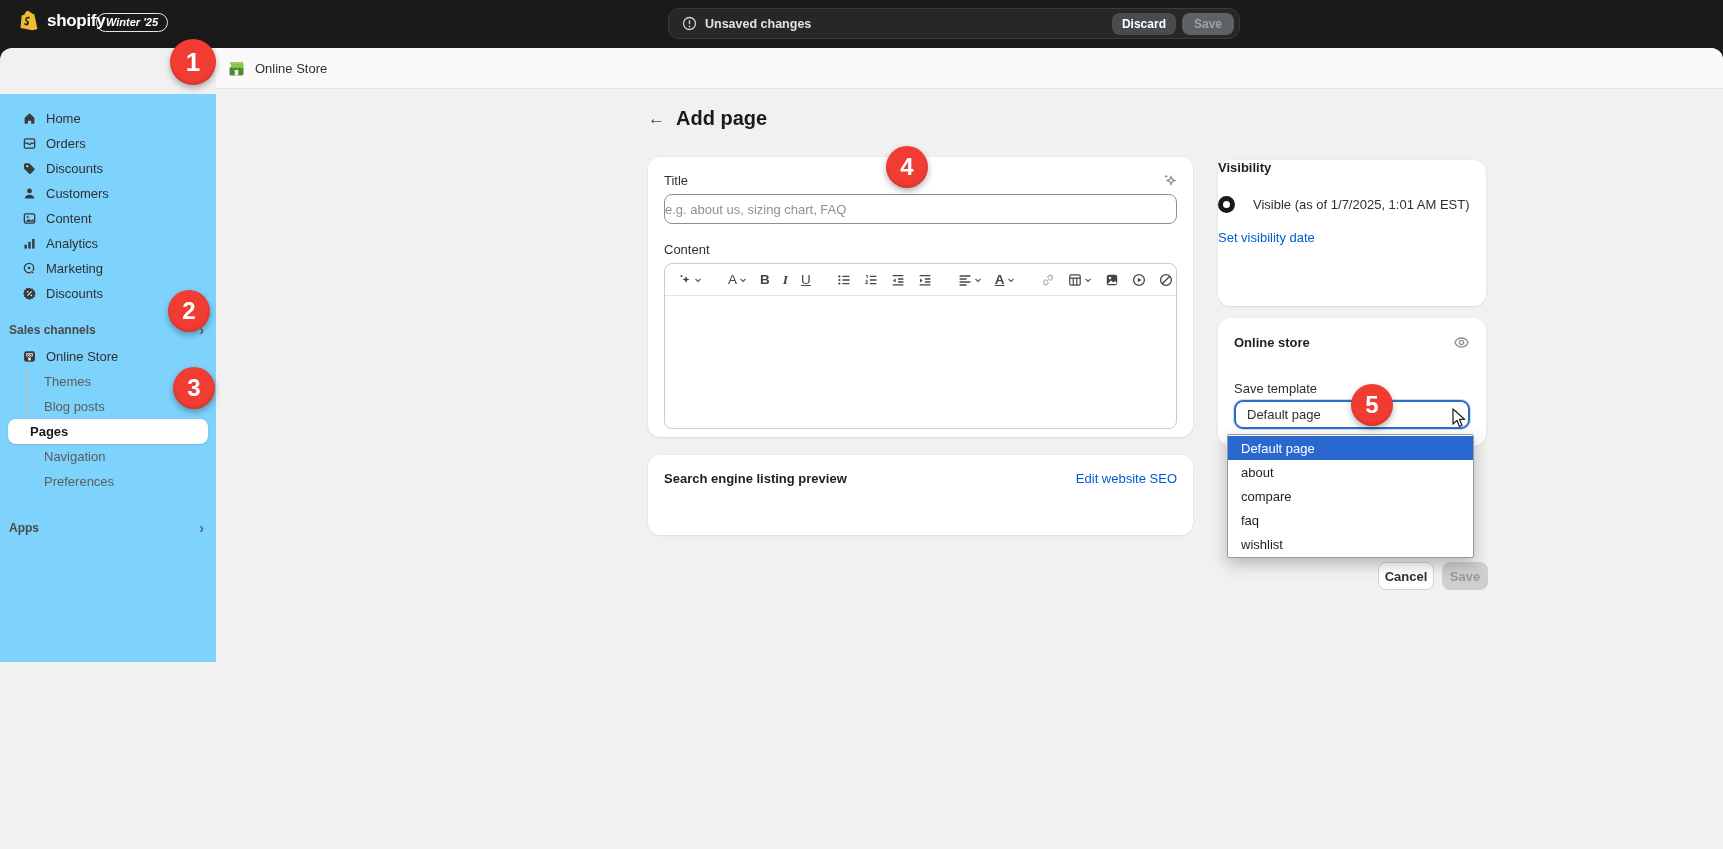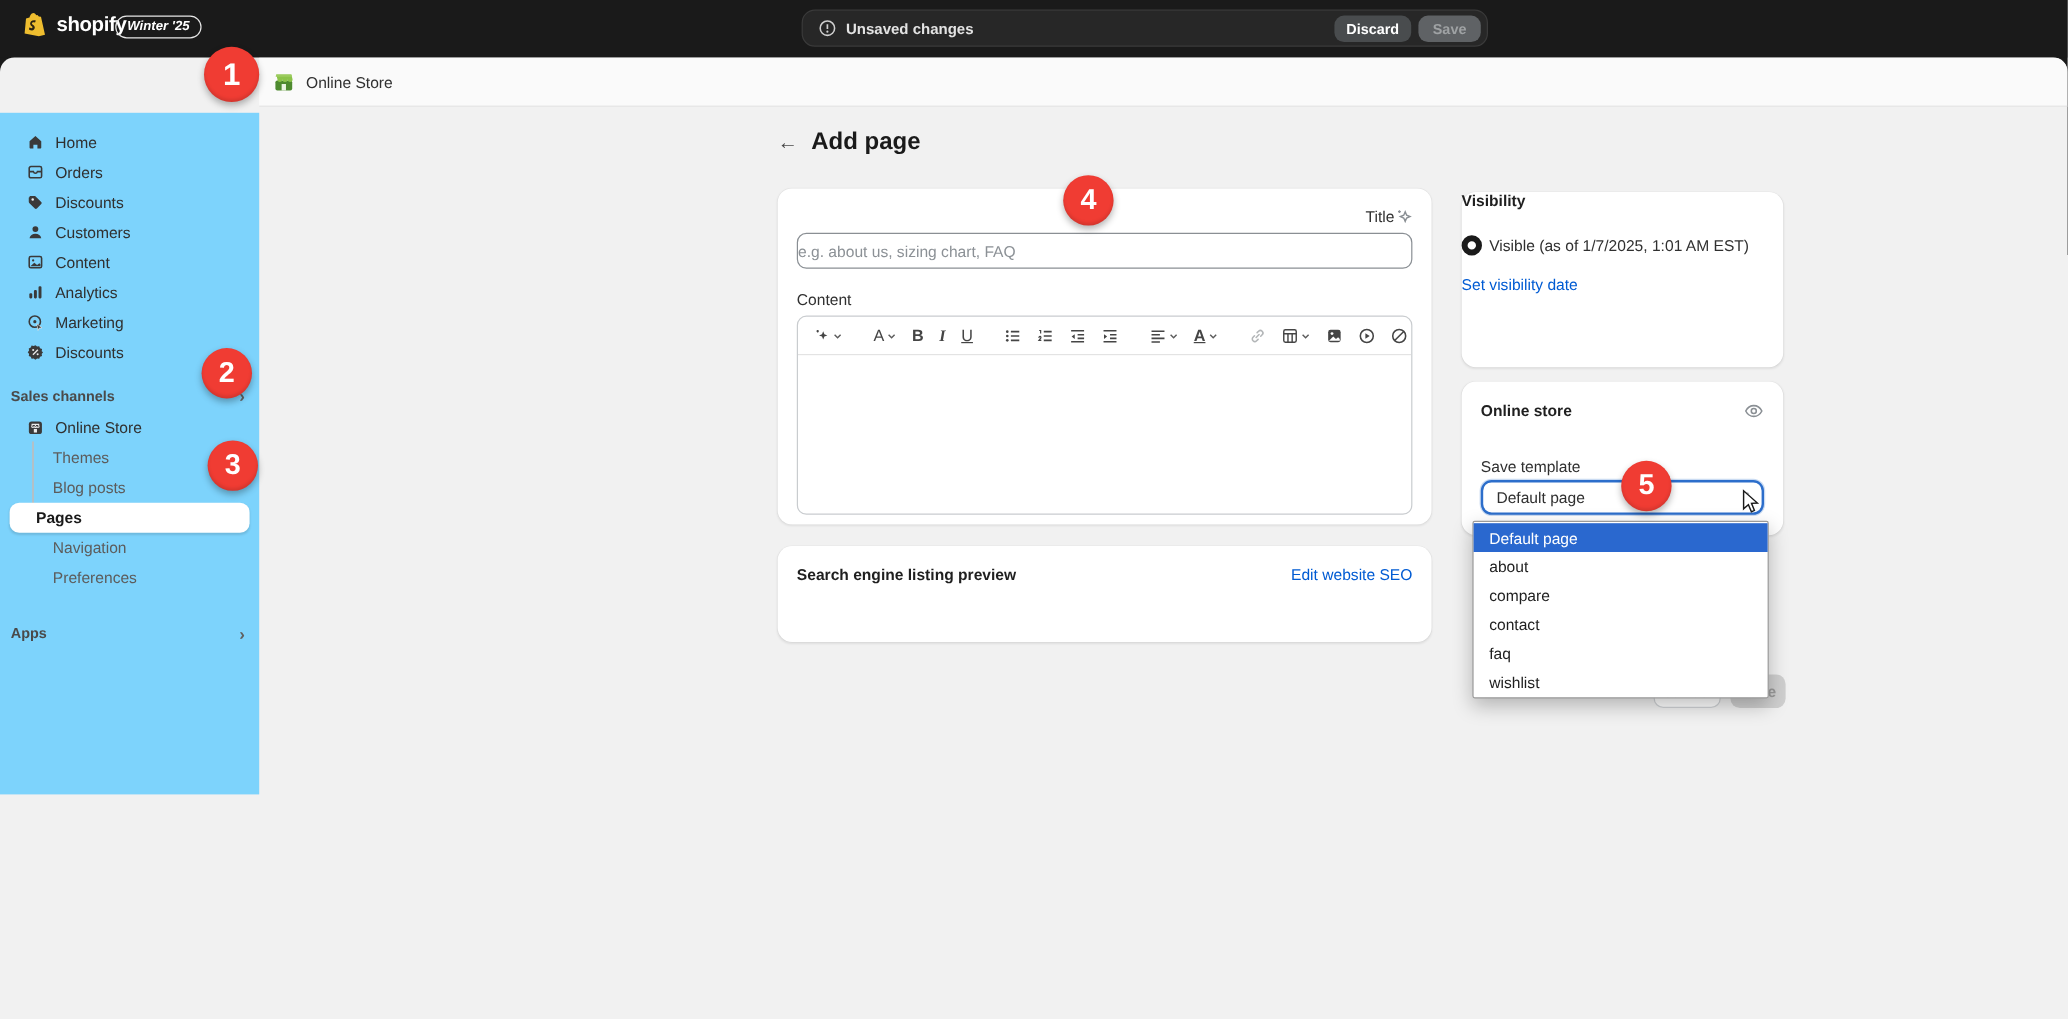--- a/index.html
+++ b/index.html
@@ -80,21 +80,21 @@
   .page-title { font-size:20px; font-weight:700; color:#1a1a1a; }
 
   .card {
     background:#fff; border-radius:12px;
     box-shadow:0 1px 2px rgba(0,0,0,0.08), 0 0 0 0.5px rgba(0,0,0,0.04);
   }
 
   
   .main-col { position:absolute; left:432px; top:109px; width:545px; }
   .title-card { height:280px; padding:16px; }
-  .field-head { display:flex; align-items:center; justify-content:flex-end; }
+  .field-head { display:flex; align-items:center; justify-content:space-between; }
   .field-label { font-size:13px; color:#303030; }
   .title-input {
     margin-top:6px; width:100%; height:30px; border:1px solid #8a8f94; border-radius:8px;
     padding:0 0; font-size:13px; font-family:inherit; color:#303030; background:#fff;
   }
   .title-input::placeholder { color:#8c9196; }
   .content-label { margin-top:18px; }
   .editor { margin-top:6px; height:166px; border:1px solid #c9cccf; border-radius:8px; background:#fff; overflow:hidden; }
   .toolbar {
     height:32px; border-bottom:1px solid #e3e3e3; display:flex; align-items:center;
@@ -115,21 +115,21 @@
   .seo-head { display:flex; align-items:center; justify-content:space-between; }
   .seo-title { font-weight:650; font-size:13px; color:#1f1f1f; }
   .link { color:#005bd3; cursor:pointer; font-size:13px; }
   .seo-desc { margin-top:12px; color:#303030; }
 
   
   .right-col { position:absolute; left:1002px; top:112px; width:268px; }
   .vis-card { height:146px; }
   .card-title { font-weight:650; font-size:13px; color:#1f1f1f; }
   .radio-group { margin-top:16px; }
-  .radio-row { height:26px; display:flex; align-items:center; gap:6px; cursor:pointer; }
+  .radio-row { height:26px; display:flex; align-items:center; gap:18px; cursor:pointer; }
   .radio { width:17px; height:17px; border-radius:50%; background:#fff; flex:none; }
   .radio.on { border:5.5px solid #1a1a1a; }
   .radio.off { border:1.5px solid #8a8f94; }
   .vis-link { margin-top:13px; display:inline-block; font-weight:500; }
 
   .os-card { margin-top:12px; height:128px; padding:16px; position:relative; }
   .os-head { display:flex; align-items:center; justify-content:space-between; }
   .eye { cursor:pointer; display:flex; }
   .tmpl-label { margin-top:30px; font-size:13px; color:#303030; }
   .select-box {
@@ -501,21 +501,20 @@
         </div>
       </div>
 
       <button class="page-footer-btn btn-cancel">Cancel</button>
       <button class="page-footer-btn btn-save-pg">Save</button>
 
       <div class="dropdown">
         <div class="dd-item selected">Default page</div>
         <div class="dd-item">about</div>
         <div class="dd-item">compare</div>
-        <div class="dd-item">contact</div>
         <div class="dd-item">faq</div>
         <div class="dd-item">wishlist</div>
       </div>
     </div>
   </div>
 
   <div class="anno big" style="left:170px; top:39px;">1</div>
   <div class="anno std" style="left:168px; top:290px;">2</div>
   <div class="anno std" style="left:173px; top:367px;">3</div>
   <div class="anno std" style="left:886px; top:146px;">4</div>

